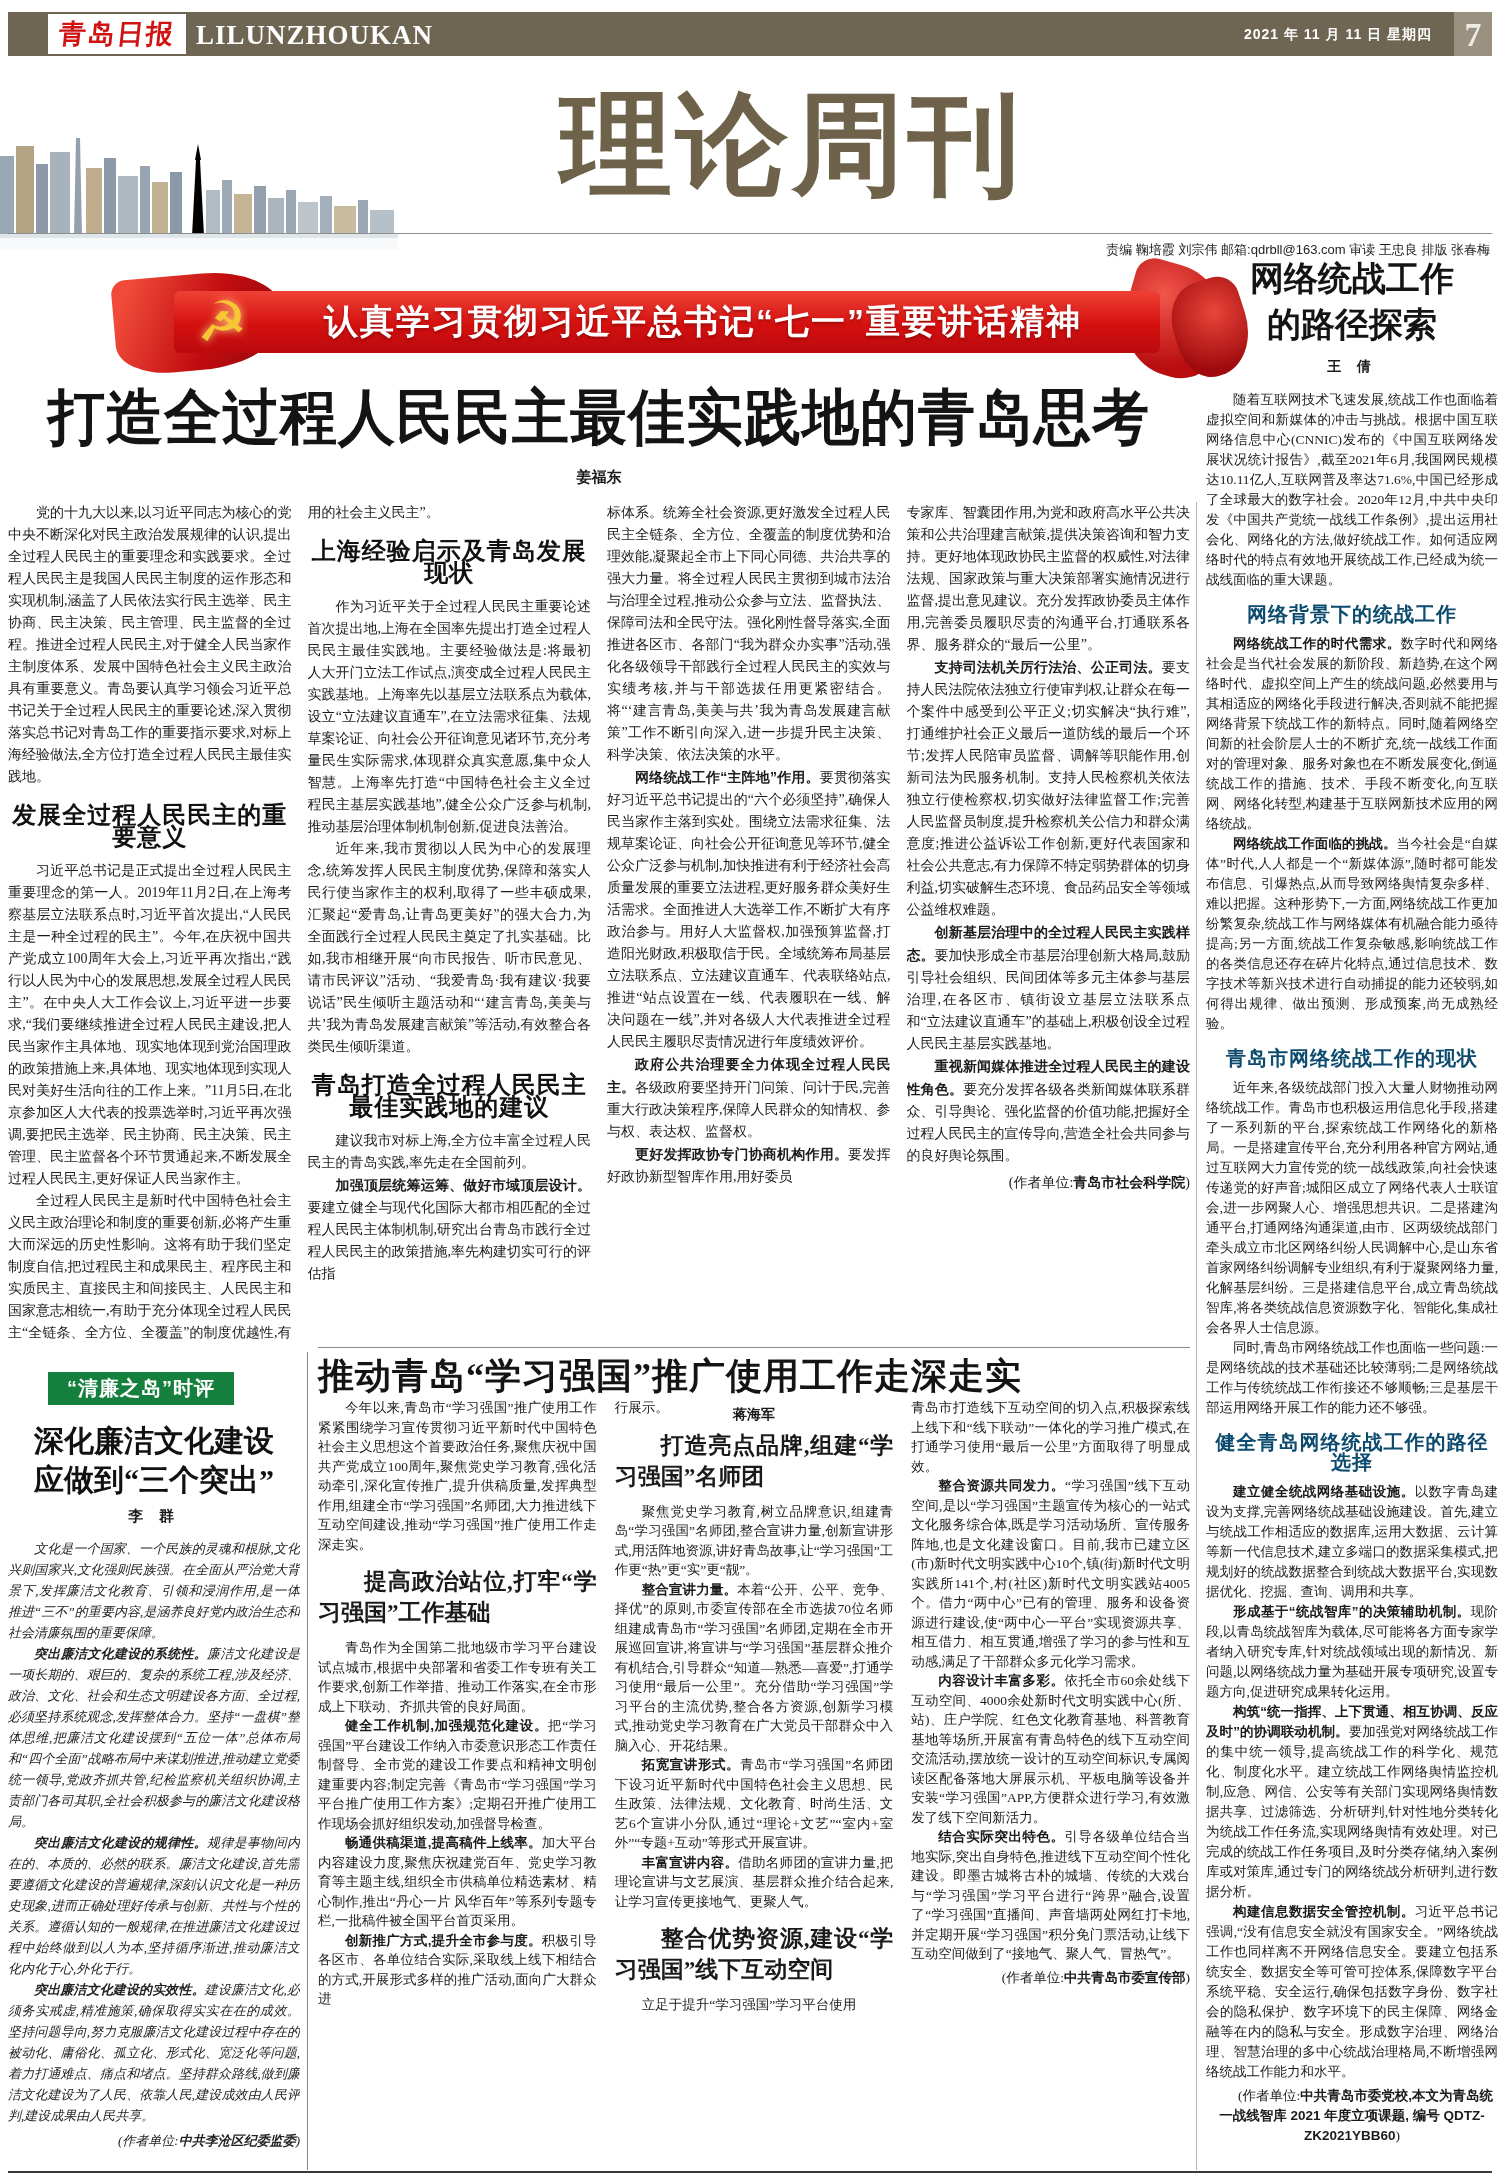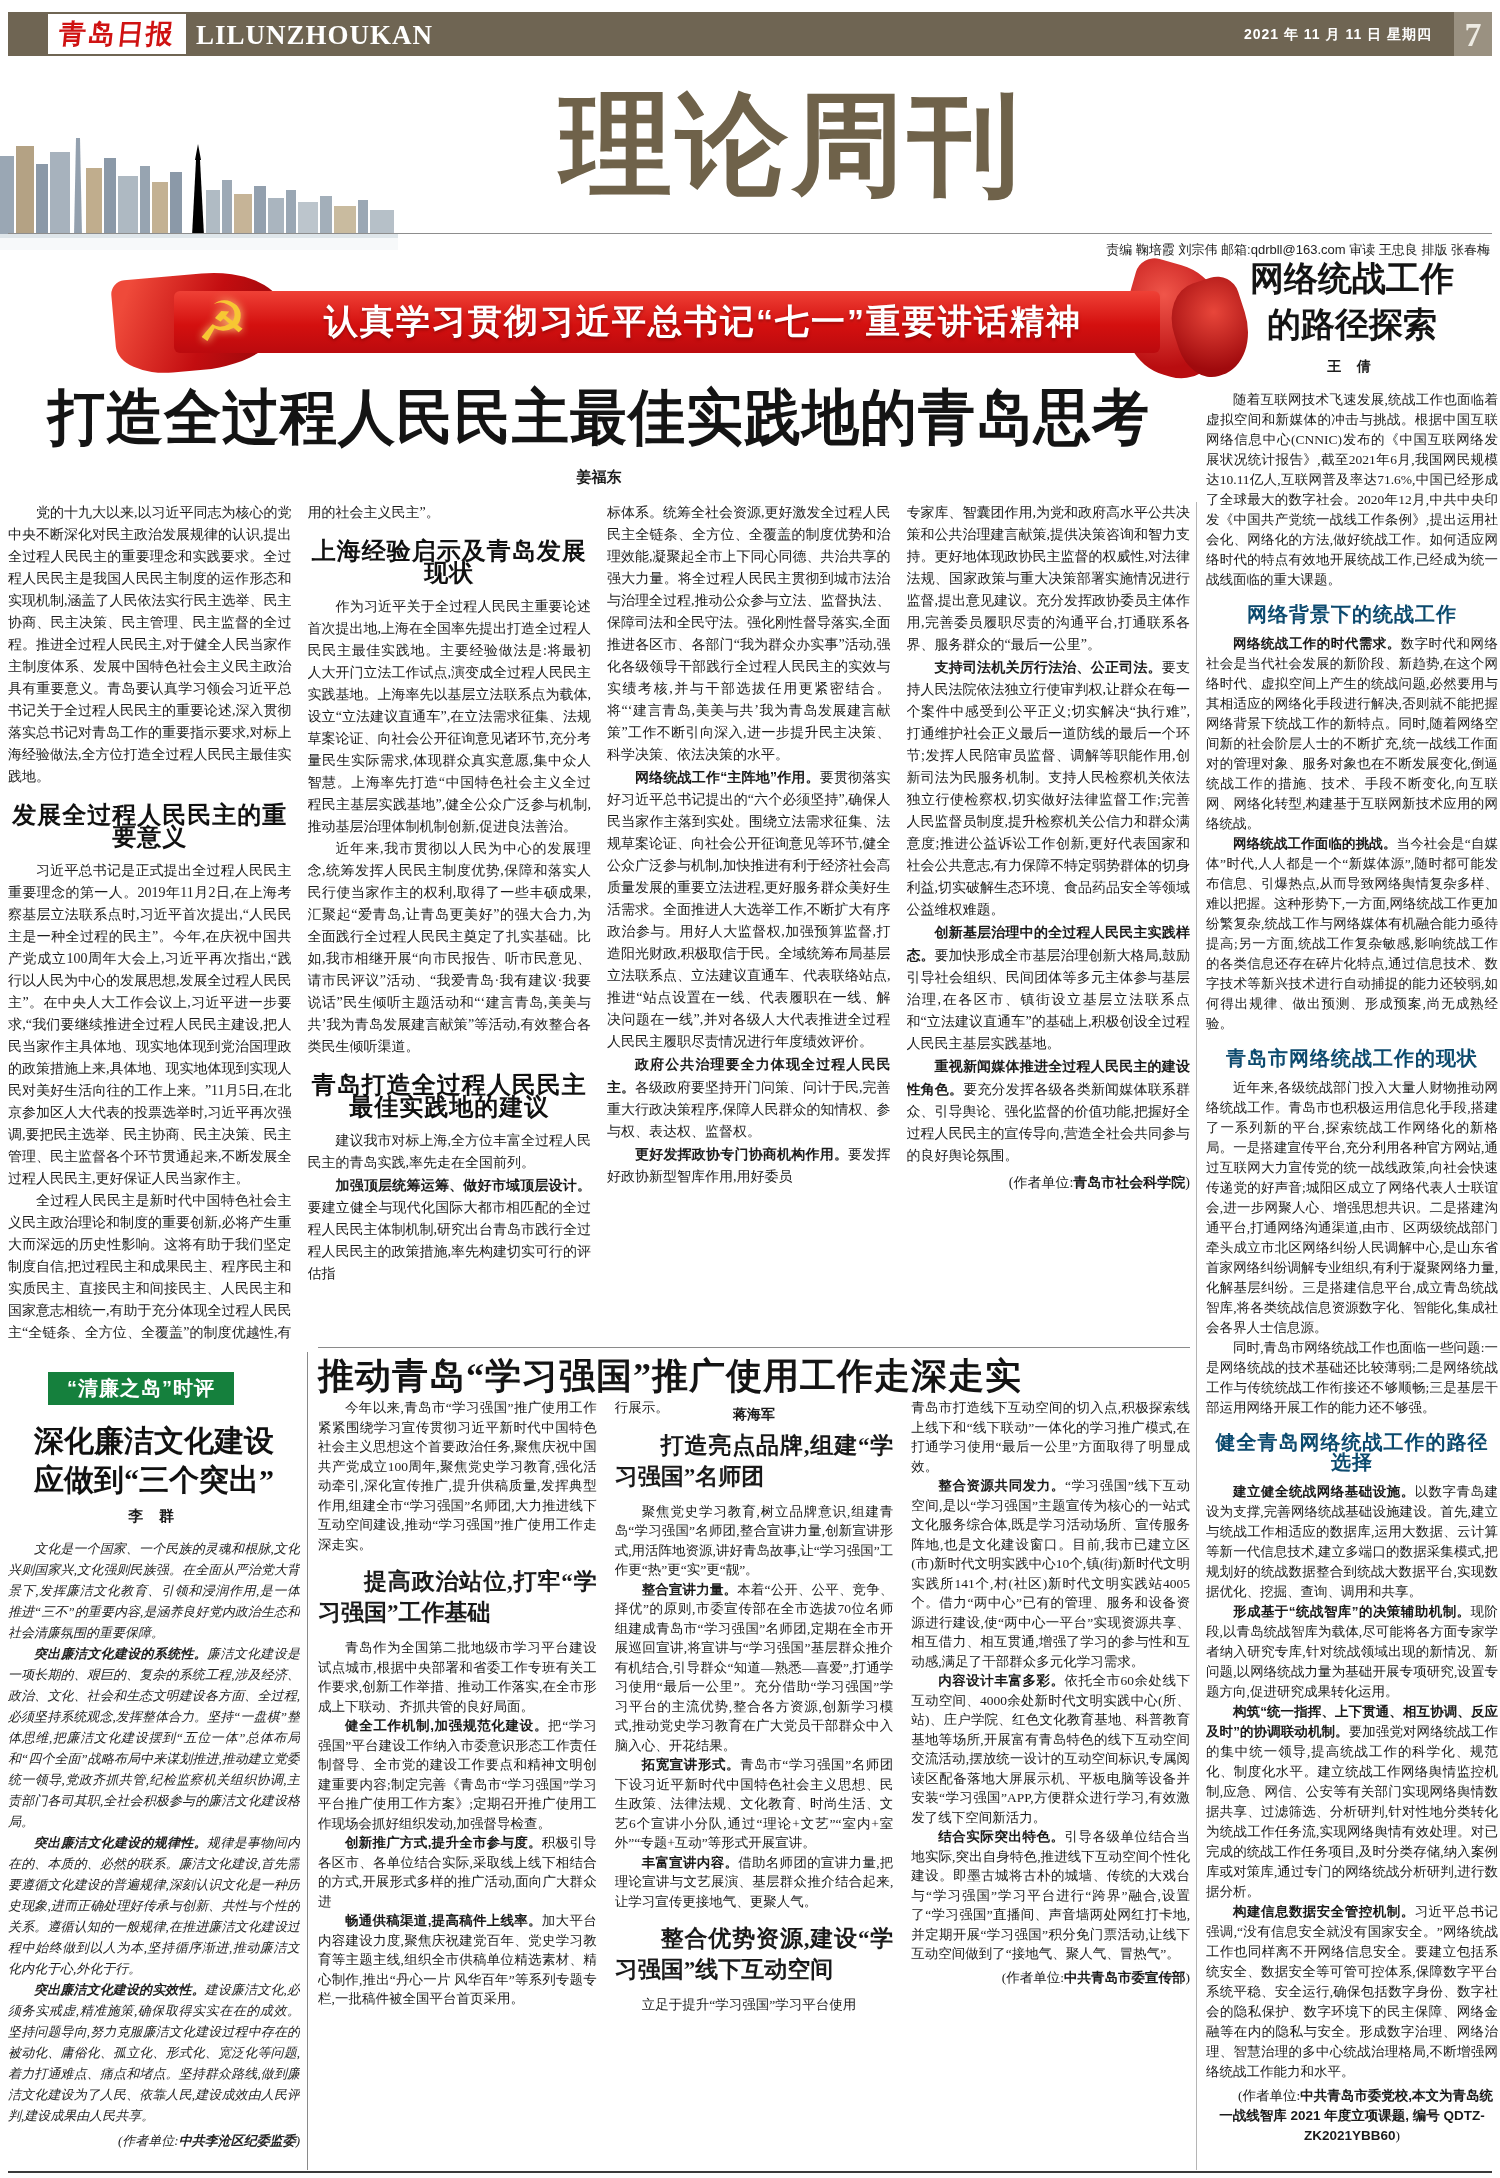--- a/index.html
+++ b/index.html
@@ -206,22 +206,22 @@
 </div>
 
 <div class="bottom-headline">推动青岛“学习强国”推广使用工作走深走实</div>
 <div class="bottom-author">蒋海军</div>
 <div class="bottom-cols">
   <div class="col">
       <p class="p">今年以来,青岛市“学习强国”推广使用工作紧紧围绕学习宣传贯彻习近平新时代中国特色社会主义思想这个首要政治任务,聚焦庆祝中国共产党成立100周年,聚焦党史学习教育,强化活动牵引,深化宣传推广,提升供稿质量,发挥典型作用,组建全市“学习强国”名师团,大力推进线下互动空间建设,推动“学习强国”推广使用工作走深走实。</p>
       <div class="sub">提高政治站位,打牢“学习强国”工作基础</div>
       <p class="p">青岛作为全国第二批地级市学习平台建设试点城市,根据中央部署和省委工作专班有关工作要求,创新工作举措、推动工作落实,在全市形成上下联动、齐抓共管的良好局面。</p>
       <p class="lead"><strong>健全工作机制,加强规范化建设。</strong>把“学习强国”平台建设工作纳入市委意识形态工作责任制督导、全市党的建设工作要点和精神文明创建重要内容;制定完善《青岛市“学习强国”学习平台推广使用工作方案》;定期召开推广使用工作现场会抓好组织发动,加强督导检查。</p>
+      <p class="lead"><strong>畅通供稿渠道,提高稿件上线率。</strong>加大平台内容建设力度,聚焦庆祝建党百年、党史学习教育等主题主线,组织全市供稿单位精选素材、精心制作,推出“丹心一片 风华百年”等系列专题专栏,一批稿件被全国平台首页采用。</p>
       <p class="lead"><strong>创新推广方式,提升全市参与度。</strong>积极引导各区市、各单位结合实际,采取线上线下相结合的方式,开展形式多样的推广活动,面向广大群众进</p>
-      <p class="lead"><strong>畅通供稿渠道,提高稿件上线率。</strong>加大平台内容建设力度,聚焦庆祝建党百年、党史学习教育等主题主线,组织全市供稿单位精选素材、精心制作,推出“丹心一片 风华百年”等系列专题专栏,一批稿件被全国平台首页采用。</p>
     </div>
   <div class="col">
       <p class="cont">行展示。</p>
       <div class="sub">打造亮点品牌,组建“学习强国”名师团</div>
       <p class="p">聚焦党史学习教育,树立品牌意识,组建青岛“学习强国”名师团,整合宣讲力量,创新宣讲形式,用活阵地资源,讲好青岛故事,让“学习强国”工作更“热”更“实”更“靓”。</p>
       <p class="lead"><strong>整合宣讲力量。</strong>本着“公开、公平、竞争、择优”的原则,市委宣传部在全市选拔70位名师组建成青岛市“学习强国”名师团,定期在全市开展巡回宣讲,将宣讲与“学习强国”基层群众推介有机结合,引导群众“知道—熟悉—喜爱”,打通学习使用“最后一公里”。充分借助“学习强国”学习平台的主流优势,整合各方资源,创新学习模式,推动党史学习教育在广大党员干部群众中入脑入心、开花结果。</p>
       <p class="lead"><strong>拓宽宣讲形式。</strong>青岛市“学习强国”名师团下设习近平新时代中国特色社会主义思想、民生政策、法律法规、文化教育、时尚生活、文艺6个宣讲小分队,通过“理论+文艺”“室内+室外”“专题+互动”等形式开展宣讲。</p>
       <p class="lead"><strong>丰富宣讲内容。</strong>借助名师团的宣讲力量,把理论宣讲与文艺展演、基层群众推介结合起来,让学习宣传更接地气、更聚人气。</p>
       <div class="sub">整合优势资源,建设“学习强国”线下互动空间</div>
       <p class="p">立足于提升“学习强国”学习平台使用</p>

